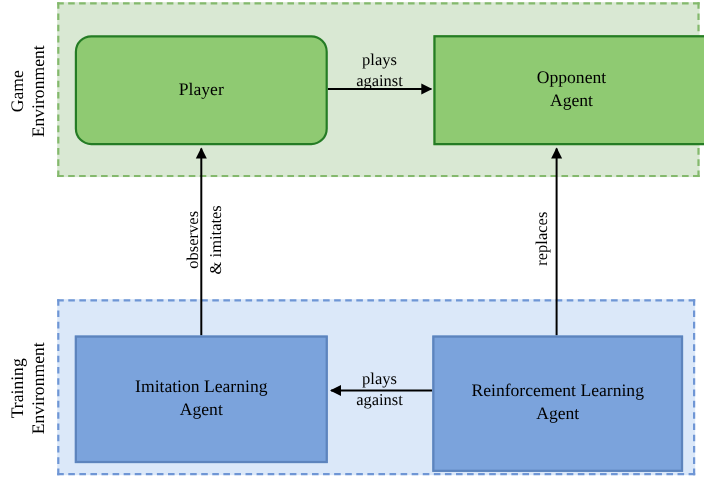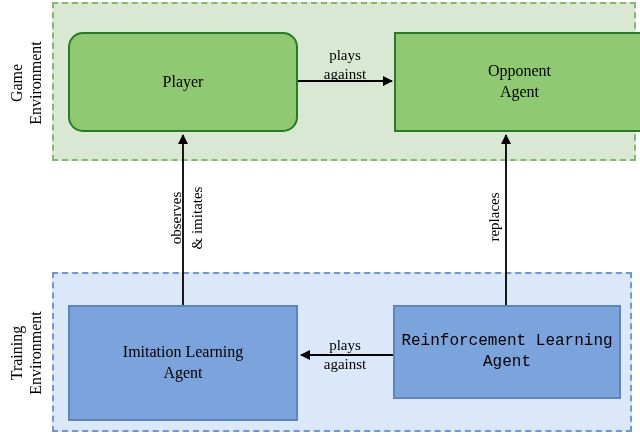--- a/index.html
+++ b/index.html
@@ -13,21 +13,21 @@
   .env-training{left:52px;top:272px;width:580px;height:160px;
     background:var(--training-env-fill);border-color:var(--training-env-border);}
   .node{position:absolute;box-sizing:border-box;border:2px solid;
     display:flex;align-items:center;justify-content:center;text-align:center;
     font-size:16px;line-height:1.3;white-space:pre-line;}
   .node-game{background:var(--game-node-fill);border-color:var(--game-node-border);}
   .node-training{background:var(--training-node-fill);border-color:var(--training-node-border);}
   .node-player{left:68px;top:32px;width:230px;height:100px;border-radius:15px;}
   .node-opponent{left:394px;top:32px;width:251px;height:100px;}
   .node-imitation{left:68px;top:305px;width:230px;height:116px;}
-  .node-reinforcement{left:393px;top:305px;width:228px;height:94px;font-family:Liberation Mono, monospace;}
+  .node-reinforcement{left:393px;top:305px;width:228px;height:124px;}
   .arrows{position:absolute;left:0;top:0;pointer-events:none;}
   .edge-label{position:absolute;font-size:15px;line-height:1.25;text-align:center;
     white-space:pre-line;transform:translate(-50%,-50%);}
   .edge-label.vertical{transform:translate(-50%,-50%) rotate(-90deg);line-height:21px;}
   .env-label{position:absolute;font-size:16px;line-height:19px;text-align:center;
     white-space:pre-line;transform:translate(-50%,-50%) rotate(-90deg);}
   .lbl-game-env{left:26px;top:83px;}
   .lbl-training-env{left:26px;top:353px;}
   .lbl-plays{left:345px;top:65px;text-align:center;}
   .lbl-trains{left:345px;top:355px;}

